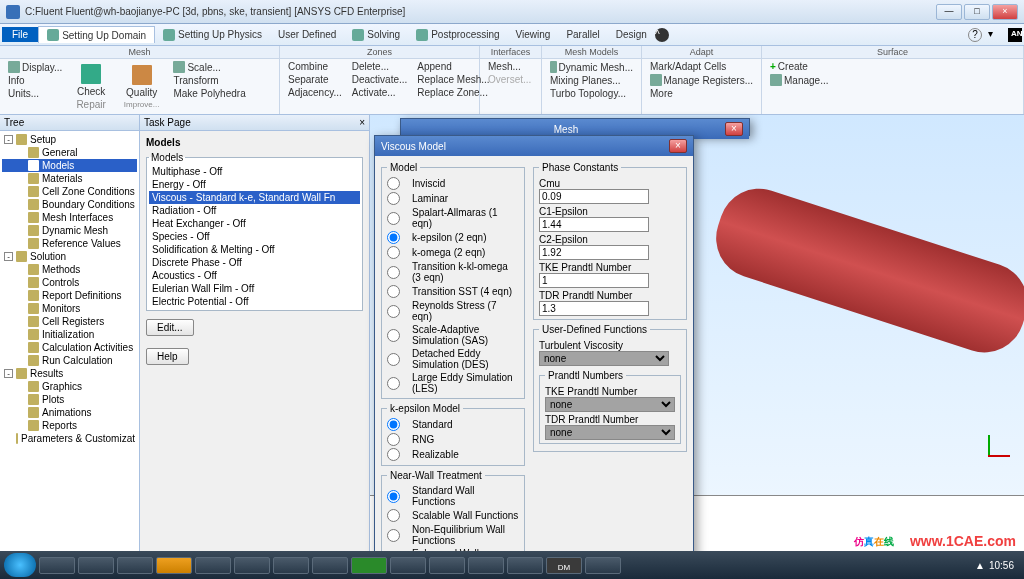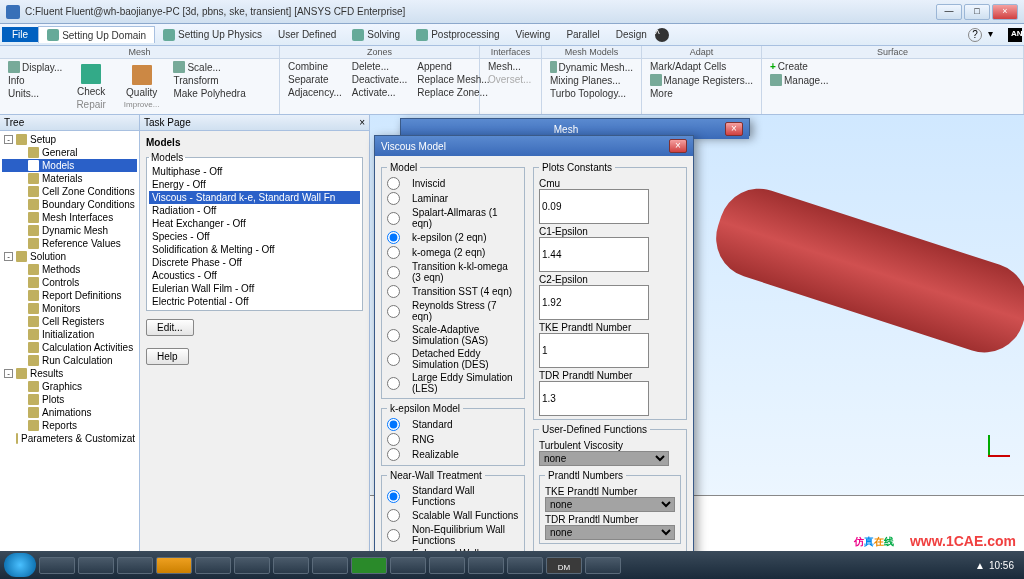--- a/index.html
+++ b/index.html
@@ -57,21 +57,21 @@
 .dialog .dtitle .dx{width:18px;height:14px;background:linear-gradient(#f5a0a0,#d04040);border:1px solid #803030;text-align:center;line-height:11px;border-radius:2px}
 .dmesh{left:400px;top:118px;width:350px;height:18px}
 .dvisc{left:374px;top:135px;width:320px}
 .dvisc .dbody{padding:6px;display:flex;gap:8px}
 .dvisc fieldset{border:1px solid #a8b8c8;padding:3px 5px;margin-bottom:4px}
 .dvisc fieldset legend{padding:0 3px}
 .radio{display:flex;align-items:center;gap:12px;padding:1px 0}
 .radio input{margin:0}
 .col{flex:1}
 .mc label{display:block;margin-top:2px}
-.mc input[type=text]{width:110px;border:1px solid #888;padding:11px 2px;background:#fff}
+.mc input[type=text]{width:110px;border:1px solid #888;padding:1px 2px;background:#fff}
 .mc select{width:130px;border:1px solid #888;background:#a3a3a3}
 .watermark{position:absolute;right:8px;bottom:30px;color:#f04040;font-size:14px;font-weight:bold;text-shadow:1px 1px 2px rgba(255,255,255,0.8)}
 .cn-wm{position:absolute;right:130px;bottom:30px;font-size:16px;font-weight:bold}
 .cn-wm span:nth-child(1){color:#e08}.cn-wm span:nth-child(2){color:#08e}.cn-wm span:nth-child(3){color:#e80}.cn-wm span:nth-child(4){color:#0a4}
 .taskbar{position:absolute;left:0;right:0;bottom:0;height:28px;background:linear-gradient(#3a4a5a,#1a2a3a);display:flex;align-items:center;padding:0 4px;gap:3px}
 .startbtn{width:32px;height:24px;background:radial-gradient(circle,#4ac0ff,#0060a0);border-radius:12px}
 .tbitem{width:36px;height:17px;background:linear-gradient(#4a5a6a,#2a3a4a);border:1px solid #5a6a7a;border-radius:2px}
 .tray{margin-left:auto;display:flex;align-items:center;gap:4px;color:#fff;font-size:9px;padding:0 6px}
 .grphdrs{display:flex;height:13px;background:#e8f0fa;border-bottom:1px solid #c8d6e8}
 .grphdrs div{border-right:1px solid #c8d6e8;text-align:center;font-size:9px;color:#555;line-height:13px}
@@ -517,21 +517,21 @@
             <div class="radio">
               <input type="radio" name="nwt" style="">
               <span>User-Defined Wall Functions</span>
             </div>
           </div>
       </fieldset>
 
     </div>
     <div class="col mc">
       <fieldset>
-          <legend>Plots Constants</legend>
+          <legend>Phase Constants</legend>
         <div id="mcfields"><label>Cmu</label><input type="text" value="0.09" style=""><label>C1-Epsilon</label><input type="text" value="1.44" style=""><label>C2-Epsilon</label><input type="text" value="1.92" style=""><label>TKE Prandtl Number</label><input type="text" value="1" style=""><label>TDR Prandtl Number</label><input type="text" value="1.3" style=""></div>
       </fieldset>
       <fieldset><legend>User-Defined Functions</legend>
         <label>Turbulent Viscosity</label>
         <select><option>none</option></select>
         <fieldset style="margin-top:4px"><legend>Prandtl Numbers</legend>
           <label>TKE Prandtl Number</label>
           <select><option>none</option></select>
           <label>TDR Prandtl Number</label>
           <select><option>none</option></select>

